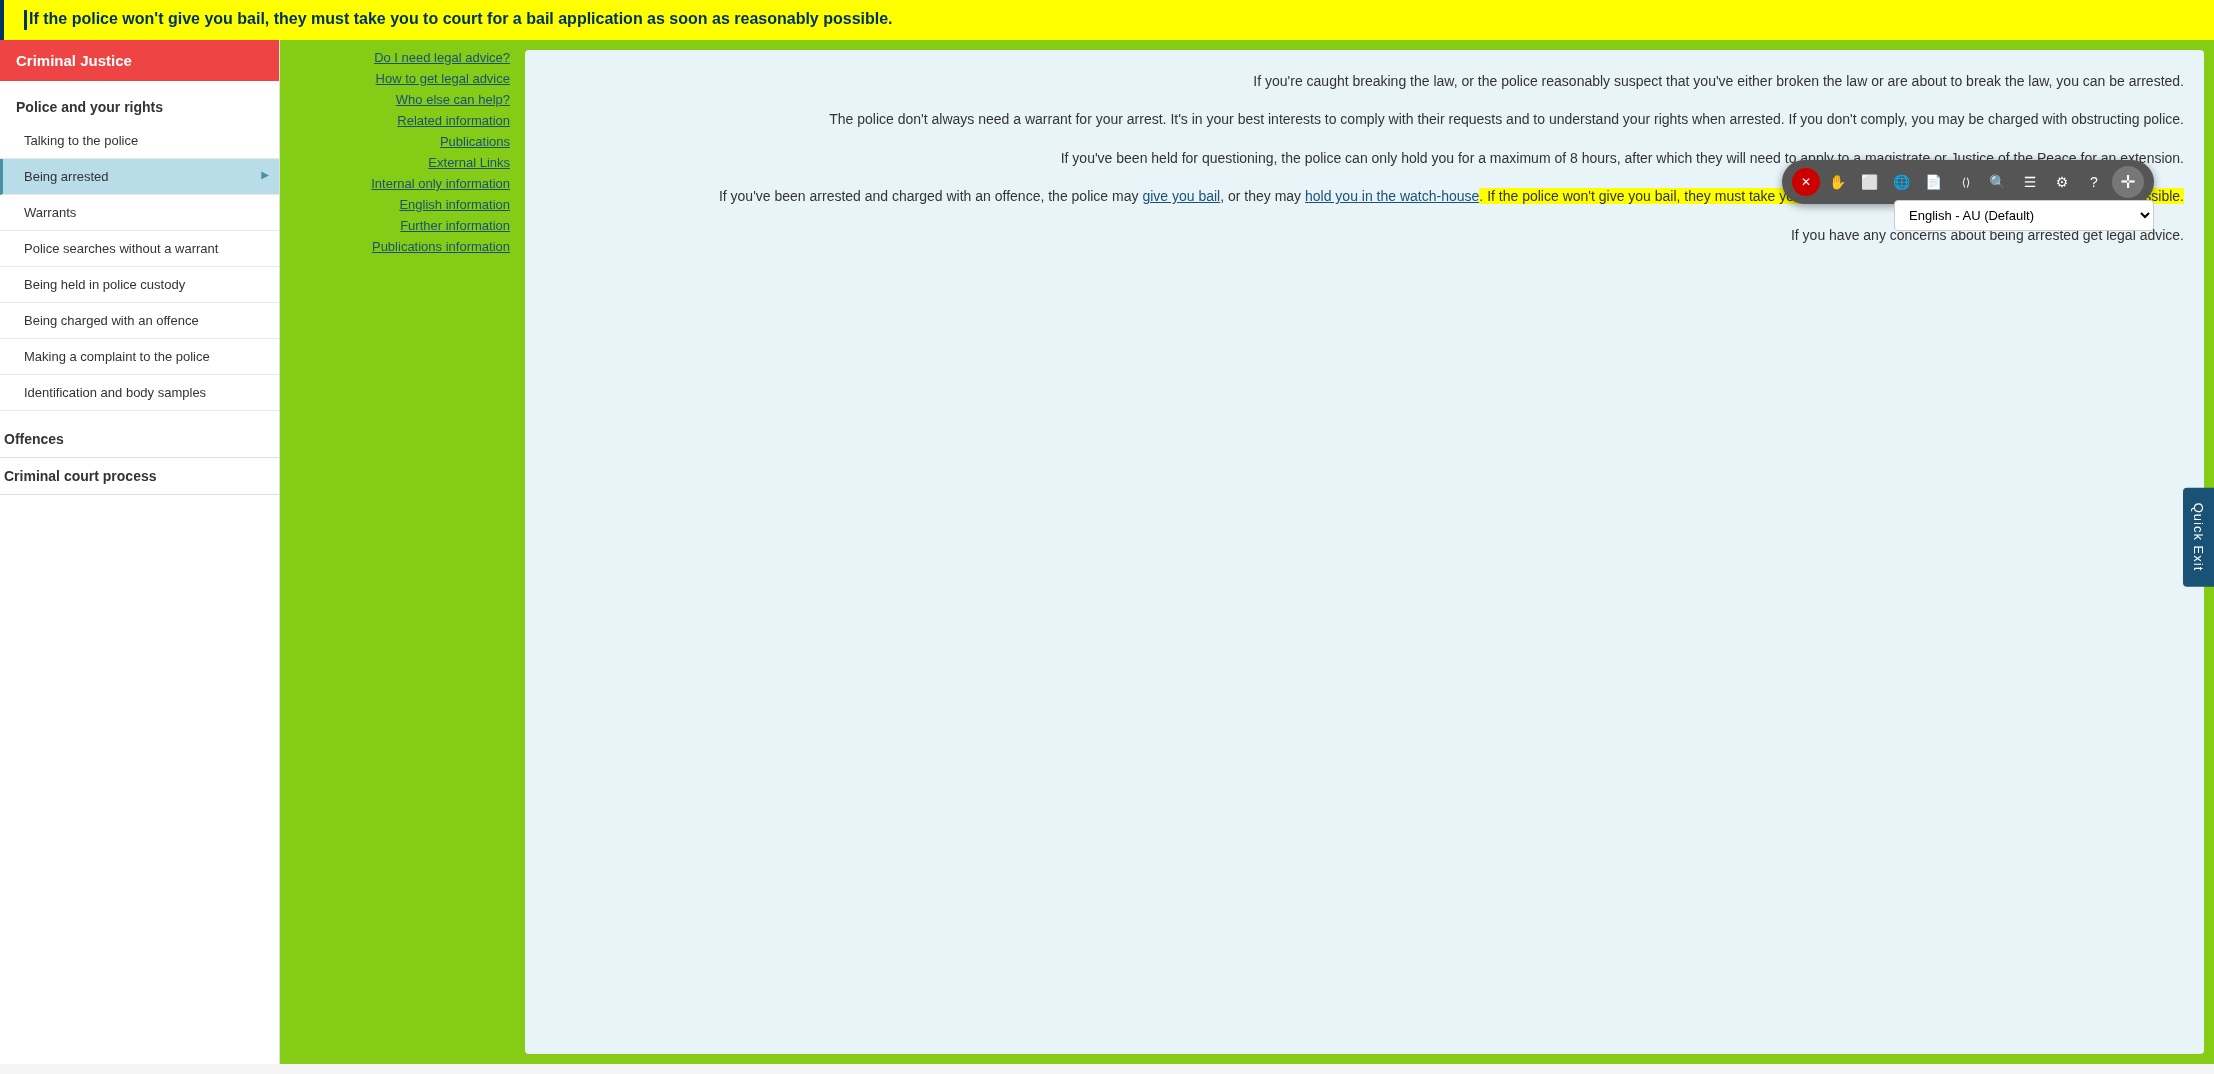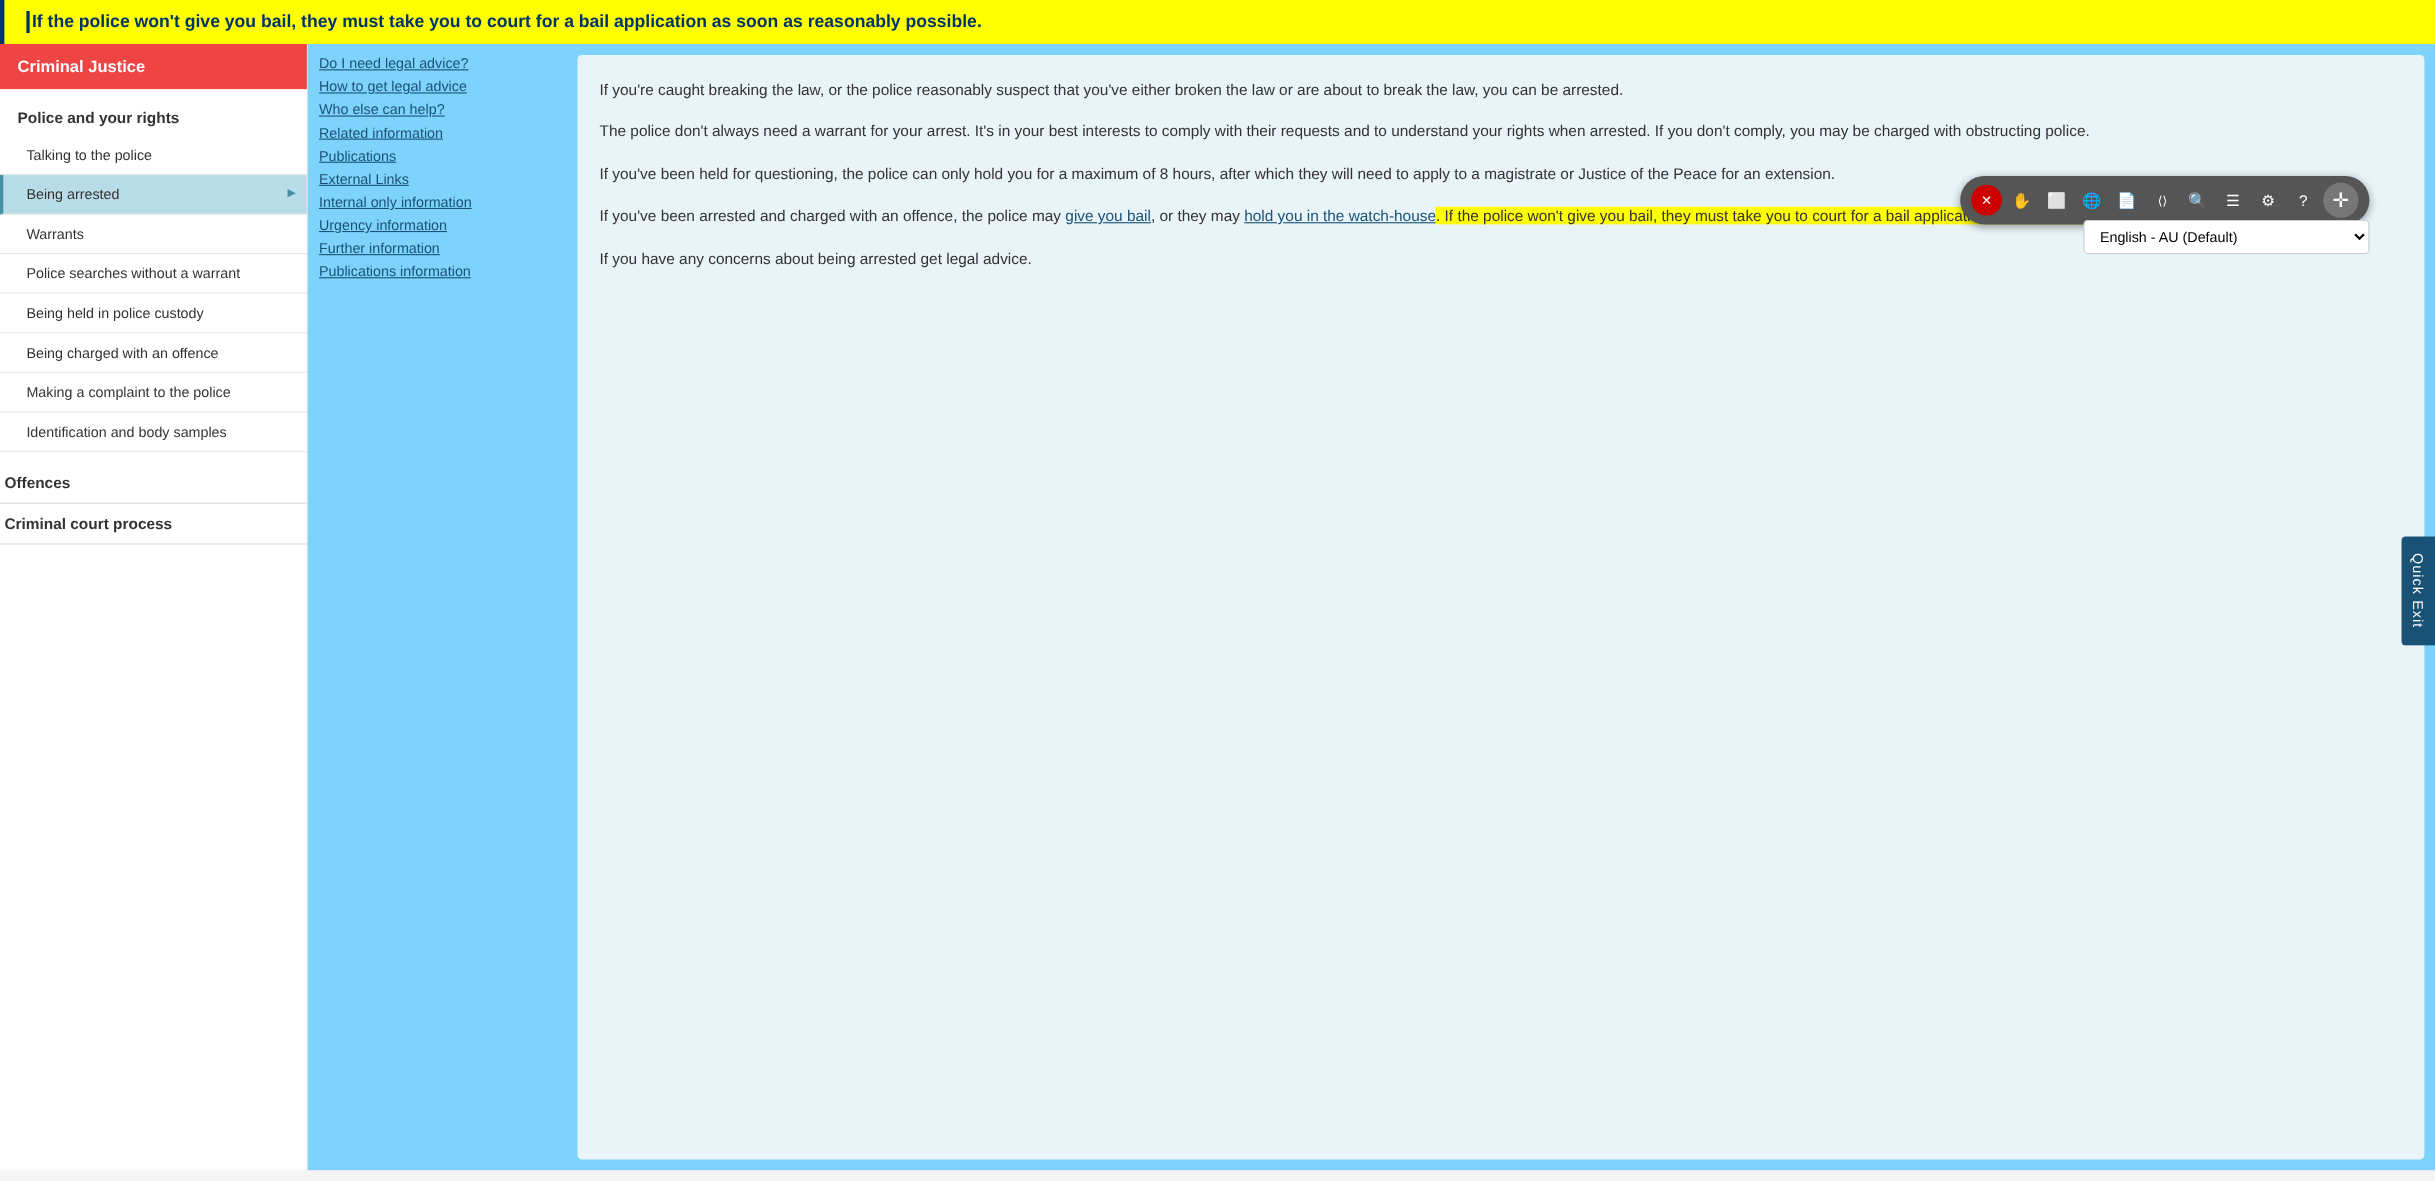--- a/index.html
+++ b/index.html
@@ -80,21 +80,22 @@
       color: #333;
       border-bottom: 1px solid #ddd;
     }
 
     
     .content-area {
       flex: 1;
       display: flex;
       padding: 10px;
       gap: 15px;
-      background: #7dd3fc;
+      background: #84cc16;
+      text-align: right;
     }
 
     
     .links-column {
       width: 220px;
       flex-shrink: 0;
     }
     .links-column a {
       display: block;
       color: #1a5276;
@@ -228,21 +229,21 @@
   <div class="content-area">
 
     <div class="links-column">
       <a>Do I need legal advice?</a>
       <a>How to get legal advice</a>
       <a>Who else can help?</a>
       <a>Related information</a>
       <a>Publications</a>
       <a>External Links</a>
       <a>Internal only information</a>
-      <a>Urgency information</a>
+      <a>English information</a>
       <a>Further information</a>
       <a>Publications information</a>
     </div>
 
     <div class="main-content">
       <p>If you're caught breaking the law, or the police reasonably suspect that you've either broken the law or are about to break the law, you can be arrested.</p>
       <p>The police don't always need a warrant for your arrest. It's in your best interests to comply with their requests and to understand your rights when arrested. If you don't comply, you may be charged with obstructing police.</p>
       <p>If you've been held for questioning, the police can only hold you for a maximum of 8 hours, after which they will need to apply to a magistrate or Justice of the Peace for an extension.</p>
       <p>
         <span>If you've been arrested and charged with an offence, the police may </span><a>give you bail</a><span>, or they may </span><a>hold you in the watch-house</a><span class="highlight-text">. If the police won't give you bail, they must take you to court for a bail application as soon as reasonably possible.</span>

